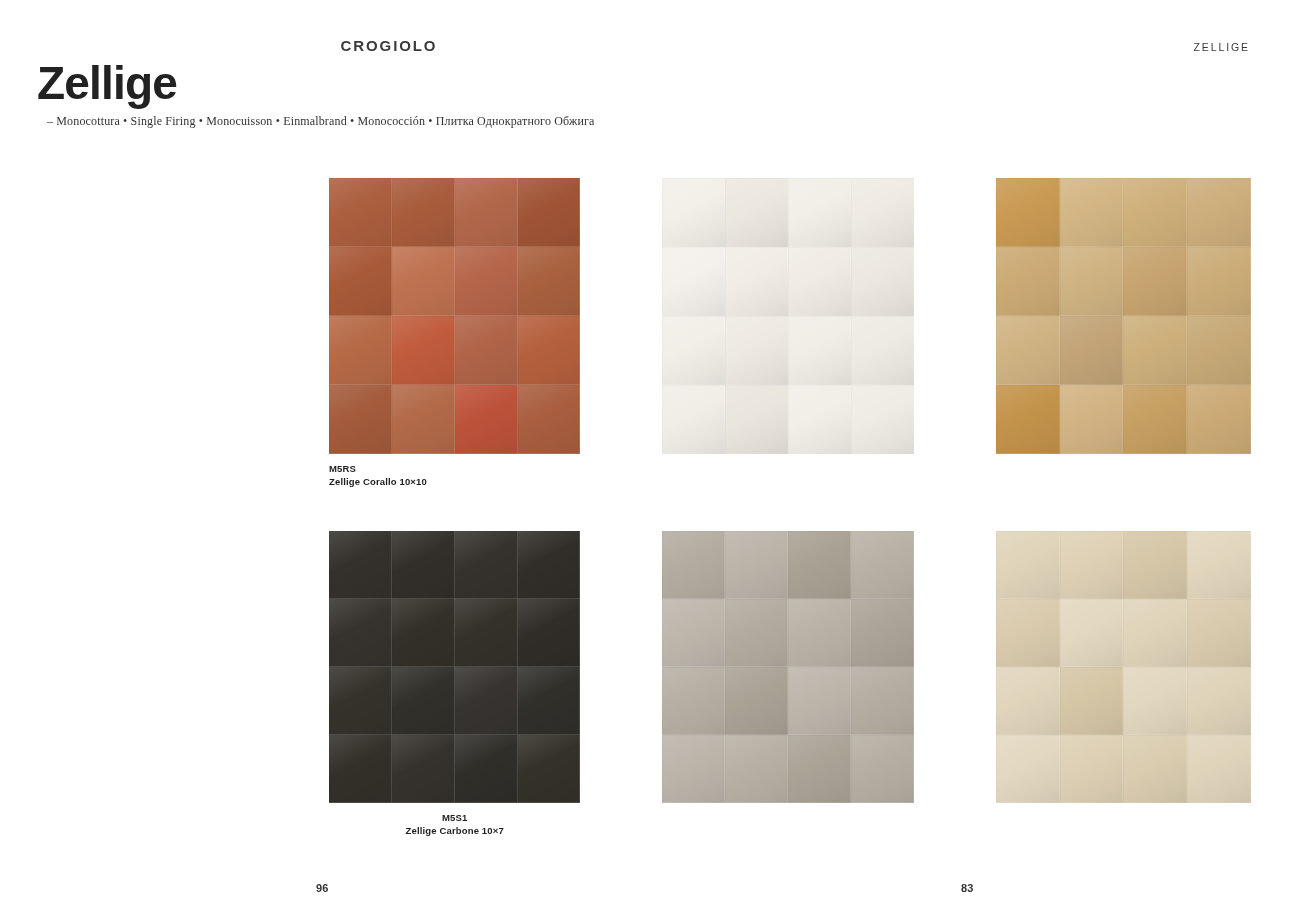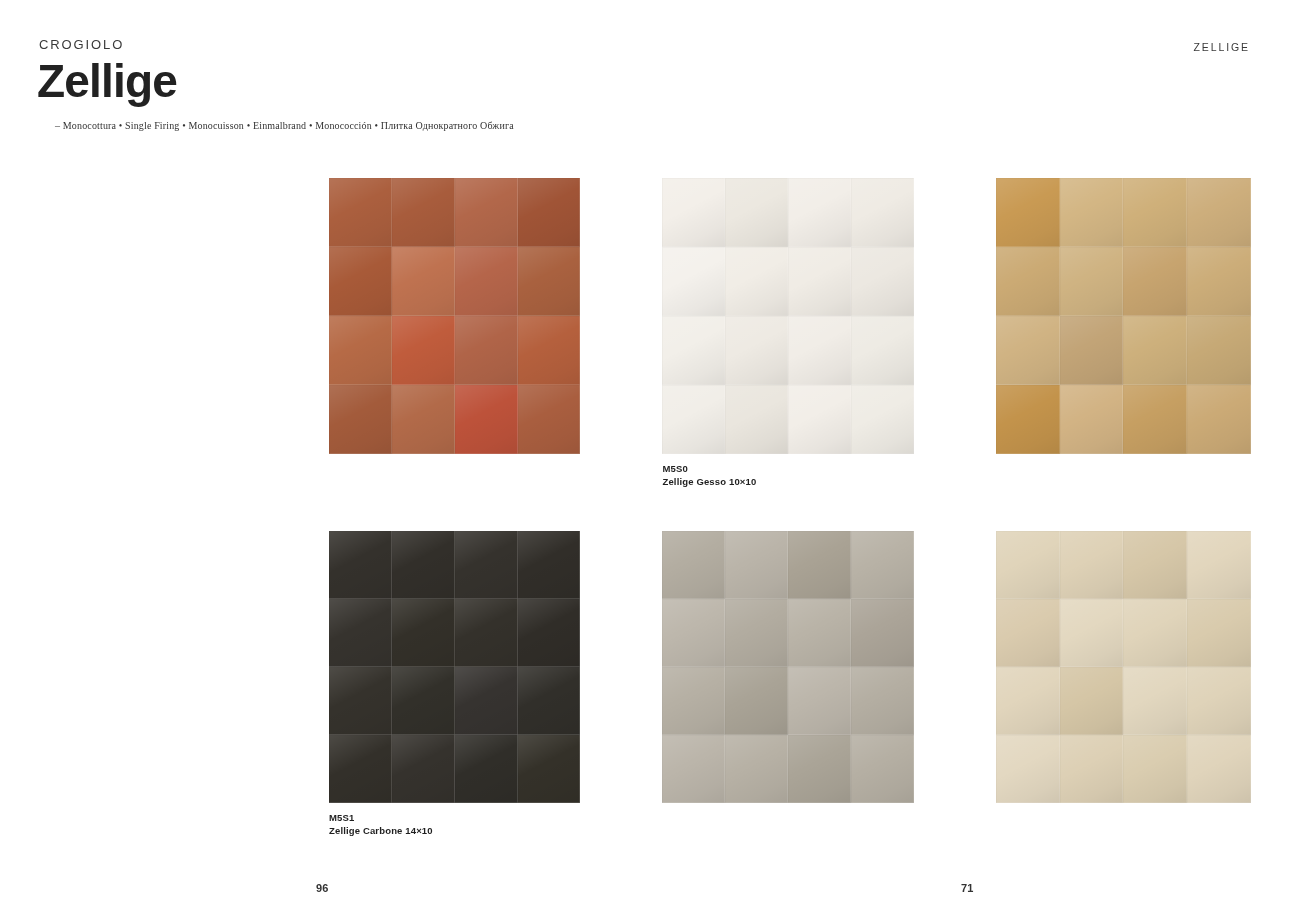--- a/index.html
+++ b/index.html
@@ -24,43 +24,44 @@
   }
 
   
   .masthead {
     position: absolute;
     left: 39px;
     top: 38px;
     width: 700px;
   }
   .collection-eyebrow {
-    font-size: 13px;
+    font-size: 15px;
     letter-spacing: 1.9px;
-    font-weight: 400;
+    font-weight: 700;
     color: #3a3a3a;
     text-transform: uppercase;
     line-height: 1;
     margin: 0 0 9px 0;
+    text-align: center;
   }
   .series-title {
     font-size: 46px;
     font-weight: 700;
     letter-spacing: -0.8px;
     line-height: 0.95;
     color: #222222;
     margin: 0 0 8px -2px;
   }
   .firing-line {
     font-family: "Liberation Serif", serif;
-    font-size: 10px;
+    font-size: 12px;
     letter-spacing: 0.15px;
     color: #333333;
     line-height: 1.2;
-    margin: 16px;
+    margin: 8px;
     white-space: nowrap;
   }
   .running-head {
     position: absolute;
     right: 41px;
     top: 42px;
     font-size: 10.5px;
     letter-spacing: 1.9px;
     color: #3a3a3a;
     text-transform: uppercase;
@@ -72,21 +73,21 @@
     position: absolute;
     left: 329px;
     top: 178px;
     width: 922px;
   }
   .grid-row {
     display: flex;
     gap: 82px;
     margin-bottom: 43px;
   }
-  .grid-row:last-child { margin-bottom: 0; }
+  .grid-row:last-child { margin-bottom: 0; text-align: center; }
 
   .product-cell {
     width: 276px;
   }
   .product-cell.wide { width: 280px; }
 
   
   .swatch {
     width: 100%;
     height: 272px;
@@ -181,20 +182,24 @@
             <div class="tile" style="background: rgb(169, 97, 63);"></div>
             <div class="tile" style="background: rgb(182, 106, 70);"></div>
             <div class="tile" style="background: rgb(192, 92, 60);"></div>
             <div class="tile" style="background: rgb(176, 100, 72);"></div>
             <div class="tile" style="background: rgb(181, 96, 61);"></div>
             <div class="tile" style="background: rgb(163, 91, 59);"></div>
             <div class="tile" style="background: rgb(178, 106, 73);"></div>
             <div class="tile" style="background: rgb(189, 82, 58);"></div>
             <div class="tile" style="background: rgb(169, 94, 63);"></div>
           </div>
+        <div class="caption">
+          <span class="caption-code">M5RS</span>
+          <span class="caption-name">Zellige Corallo 10×10</span>
+        </div>
       </div>
 
       <div class="product-cell">
         <div class="swatch tall">
             <div class="tile" style="background: rgb(243, 239, 233);"></div>
             <div class="tile" style="background: rgb(236, 232, 224);"></div>
             <div class="tile" style="background: rgb(242, 238, 232);"></div>
             <div class="tile" style="background: rgb(239, 235, 228);"></div>
             <div class="tile" style="background: rgb(244, 241, 236);"></div>
             <div class="tile" style="background: rgb(241, 237, 230);"></div>
@@ -202,24 +207,20 @@
             <div class="tile" style="background: rgb(236, 232, 225);"></div>
             <div class="tile" style="background: rgb(242, 239, 233);"></div>
             <div class="tile" style="background: rgb(238, 234, 227);"></div>
             <div class="tile" style="background: rgb(241, 237, 231);"></div>
             <div class="tile" style="background: rgb(238, 235, 228);"></div>
             <div class="tile" style="background: rgb(241, 238, 232);"></div>
             <div class="tile" style="background: rgb(234, 230, 222);"></div>
             <div class="tile" style="background: rgb(242, 238, 232);"></div>
             <div class="tile" style="background: rgb(239, 236, 229);"></div>
           </div>
-        <div class="caption">
-          <span class="caption-code">M5S0</span>
-          <span class="caption-name">Zellige Gesso 10×10</span>
-        </div>
       </div>
 
       <div class="product-cell wide">
         <div class="swatch tall">
             <div class="tile" style="background: rgb(201, 154, 83);"></div>
             <div class="tile" style="background: rgb(211, 182, 132);"></div>
             <div class="tile" style="background: rgb(207, 176, 122);"></div>
             <div class="tile" style="background: rgb(205, 174, 124);"></div>
             <div class="tile" style="background: rgb(203, 170, 116);"></div>
             <div class="tile" style="background: rgb(207, 179, 130);"></div>
@@ -254,21 +255,21 @@
             <div class="tile" style="background: rgb(50, 48, 42);"></div>
             <div class="tile" style="background: rgb(54, 51, 48);"></div>
             <div class="tile" style="background: rgb(49, 47, 42);"></div>
             <div class="tile" style="background: rgb(51, 48, 42);"></div>
             <div class="tile" style="background: rgb(53, 50, 45);"></div>
             <div class="tile" style="background: rgb(48, 46, 41);"></div>
             <div class="tile" style="background: rgb(52, 49, 41);"></div>
           </div>
         <div class="caption">
           <span class="caption-code">M5S1</span>
-          <span class="caption-name">Zellige Carbone 14×10</span>
+          <span class="caption-name">Zellige Carbone 10×7</span>
         </div>
       </div>
 
       <div class="product-cell">
         <div class="swatch">
             <div class="tile" style="background: rgb(179, 173, 161);"></div>
             <div class="tile" style="background: rgb(186, 180, 169);"></div>
             <div class="tile" style="background: rgb(169, 162, 148);"></div>
             <div class="tile" style="background: rgb(184, 178, 166);"></div>
             <div class="tile" style="background: rgb(189, 183, 172);"></div>
@@ -304,15 +305,15 @@
             <div class="tile" style="background: rgb(221, 208, 181);"></div>
             <div class="tile" style="background: rgb(218, 205, 176);"></div>
             <div class="tile" style="background: rgb(224, 212, 187);"></div>
           </div>
       </div>
 
     </div>
   </div>
 
   <div class="folio folio-left">96</div>
-  <div class="folio folio-right">71</div>
+  <div class="folio folio-right">83</div>
 
 </div>
 
 </body></html>

